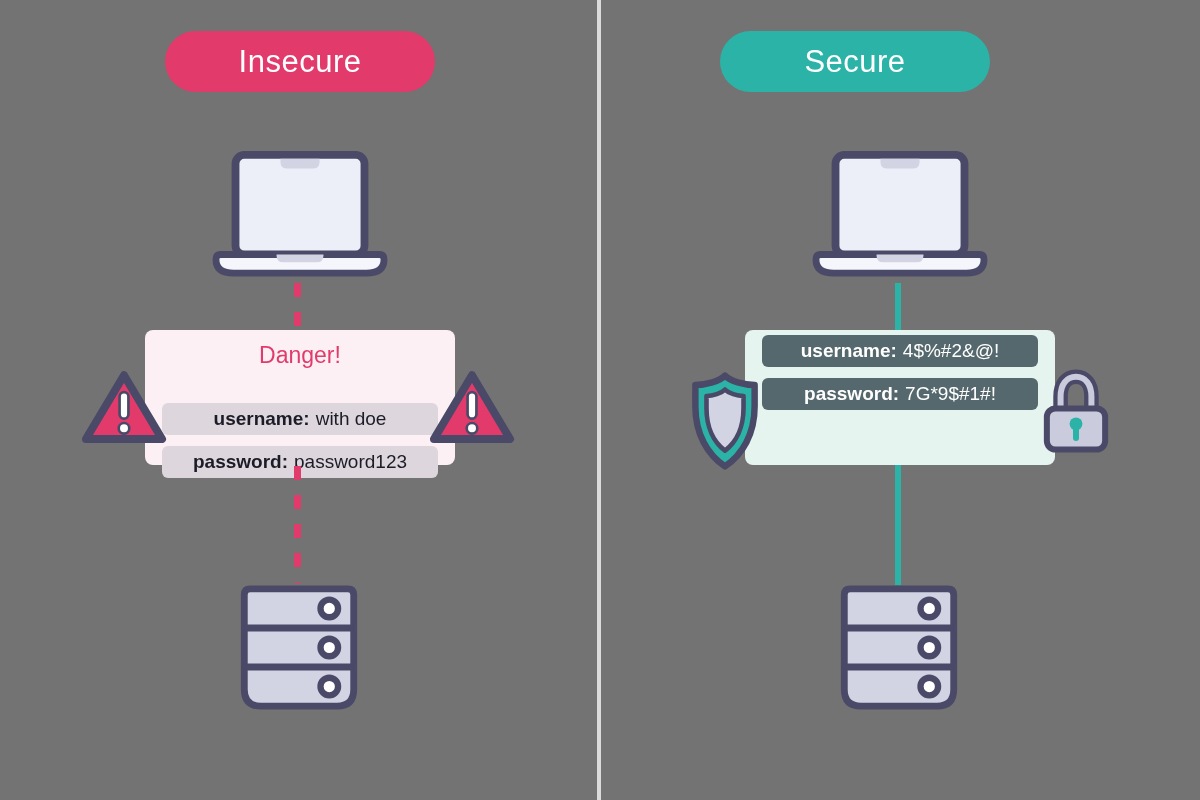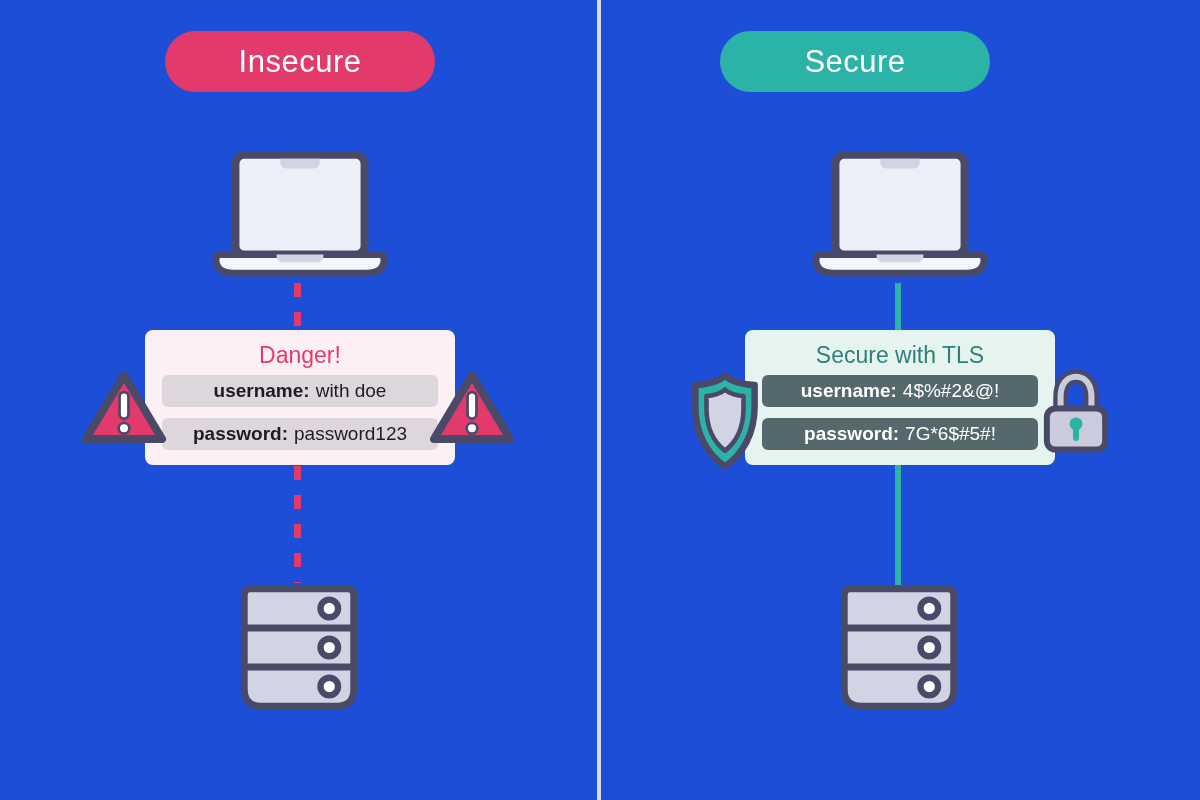--- a/index.html
+++ b/index.html
@@ -1,21 +1,21 @@
 <!DOCTYPE html>
 <html><head>
 <meta charset="utf-8">
 <style>
   html, body { margin: 0; padding: 0; background: #ffffff; }
   body { font-family: "Liberation Sans", sans-serif; }
   .canvas {
     position: relative;
     width: 1200px;
     height: 800px;
-    background: #1d4ed8;
+    background: #737373;
     overflow: hidden;
     text-decoration: underline;
   }
   .divider {
     position: absolute;
     left: 597px; top: 0;
     width: 4px; height: 800px;
     background: #dbdbdb;
   }
   .badge {
@@ -44,21 +44,21 @@
   .solid { width: 6px; background: #2bb3a7; }
   .conn-l1 { left: 294px; top: 283px; height: 45px; }
   .conn-l2 { left: 294px; top: 466px; height: 117px; }
   .conn-r1 { left: 895px; top: 283px; height: 47px; }
   .conn-r2 { left: 895px; top: 465px; height: 120px; }
 
   .msgbox {
     position: absolute;
     width: 310px; height: 135px;
     border-radius: 8px;
-    display: flex; flex-direction: column; align-items: center;
+    display: flex; flex-direction: column; align-items: center; gap: 28px;
   }
   .danger-box { left: 145px; top: 330px; background: #fcf0f5; }
   .secure-box { left: 745px; top: 330px; background: #e5f4ee; }
   .msg-title {
     margin-top: 10px;
     font-size: 23px;
     line-height: 30px;
   }
   .danger-box .msg-title { color: #e23a6b; }
   .secure-box .msg-title { color: #2f807a; }
@@ -148,29 +148,28 @@
     <svg class="icon laptop-right" width="176" height="127" viewBox="0 0 180 130">
       <rect x="24" y="5" width="132" height="102" rx="9" fill="#eceef8" stroke="#4a4a68" stroke-width="8"></rect>
       <path d="M70 9 H110 V12 Q110 19 103 19 H77 Q70 19 70 12 Z" fill="#d2d4e4"></path>
       <path d="M9 107 H171 Q176 107 176 112 Q176 126 158 126 H22 Q4 126 4 112 Q4 107 9 107 Z" fill="#f5f6fc" stroke="#4a4a68" stroke-width="7"></path>
       <path d="M66 107 H114 V108 Q114 115 107 115 H73 Q66 115 66 108 Z" fill="#d2d4e4"></path>
     </svg>
 
     <div class="conn solid conn-r1"></div>
 
     <div class="msgbox secure-box">
-      <div class="msg-title">Secure with TLS</div>
       <div class="rows">
         <div class="cred-row">
           <span class="lbl">username:</span>
           <span>4$%#2&amp;@!</span>
         </div>
         <div class="cred-row">
           <span class="lbl">password:</span>
-          <span>7G*6$#5#!</span>
+          <span>7G*9$#1#!</span>
         </div>
       </div>
     </div>
 
     <svg class="icon shield" width="86" height="100" viewBox="0 0 90 108">
       <path d="M45 5 C39 11 25 15 13 15 V38 C13 68 26 90 45 103 C64 90 77 68 77 38 V15 C65 15 51 11 45 5 Z" fill="#2bb3a7" stroke="#4a4a68" stroke-width="7" stroke-linejoin="round"></path>
       <path d="M45 20 C41 24 32 27 25 27 V40 C25 61 33 77 45 86 C57 77 65 61 65 40 V27 C58 27 49 24 45 20 Z" fill="#d2d4e4" stroke="#4a4a68" stroke-width="5" stroke-linejoin="round"></path>
     </svg>
 
     <svg class="icon lock" width="72" height="100" viewBox="0 0 84 102">

